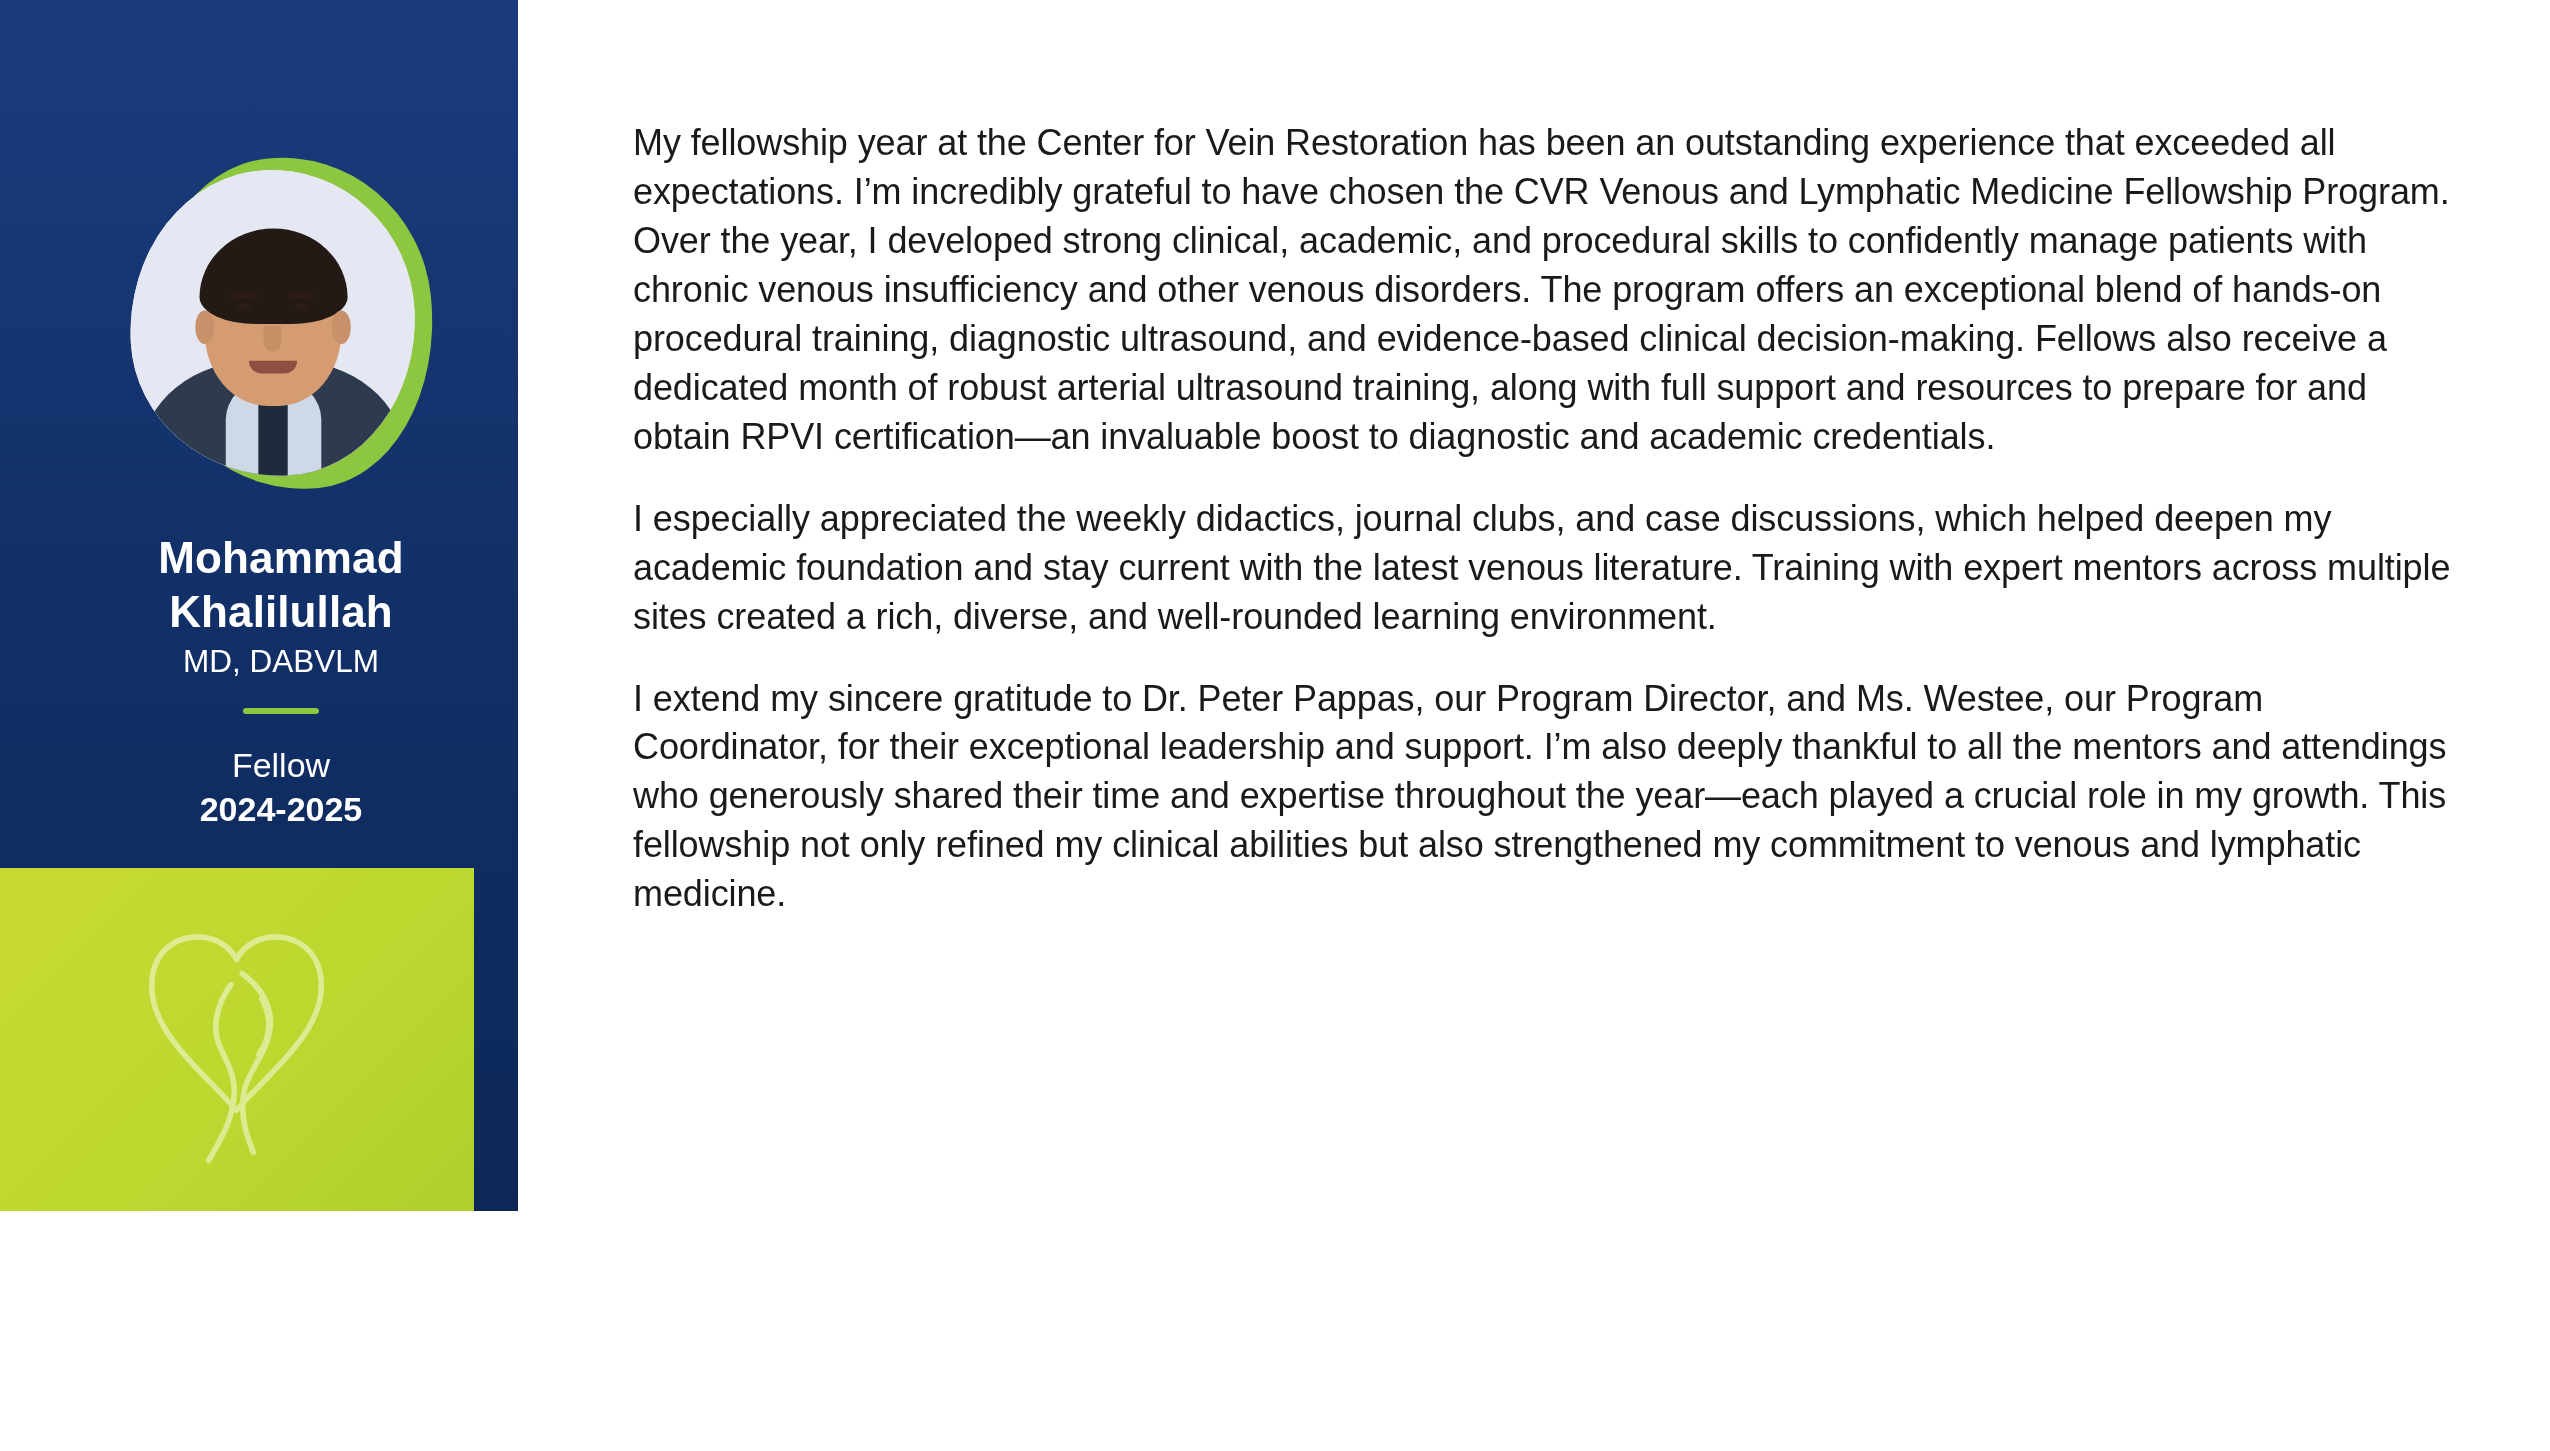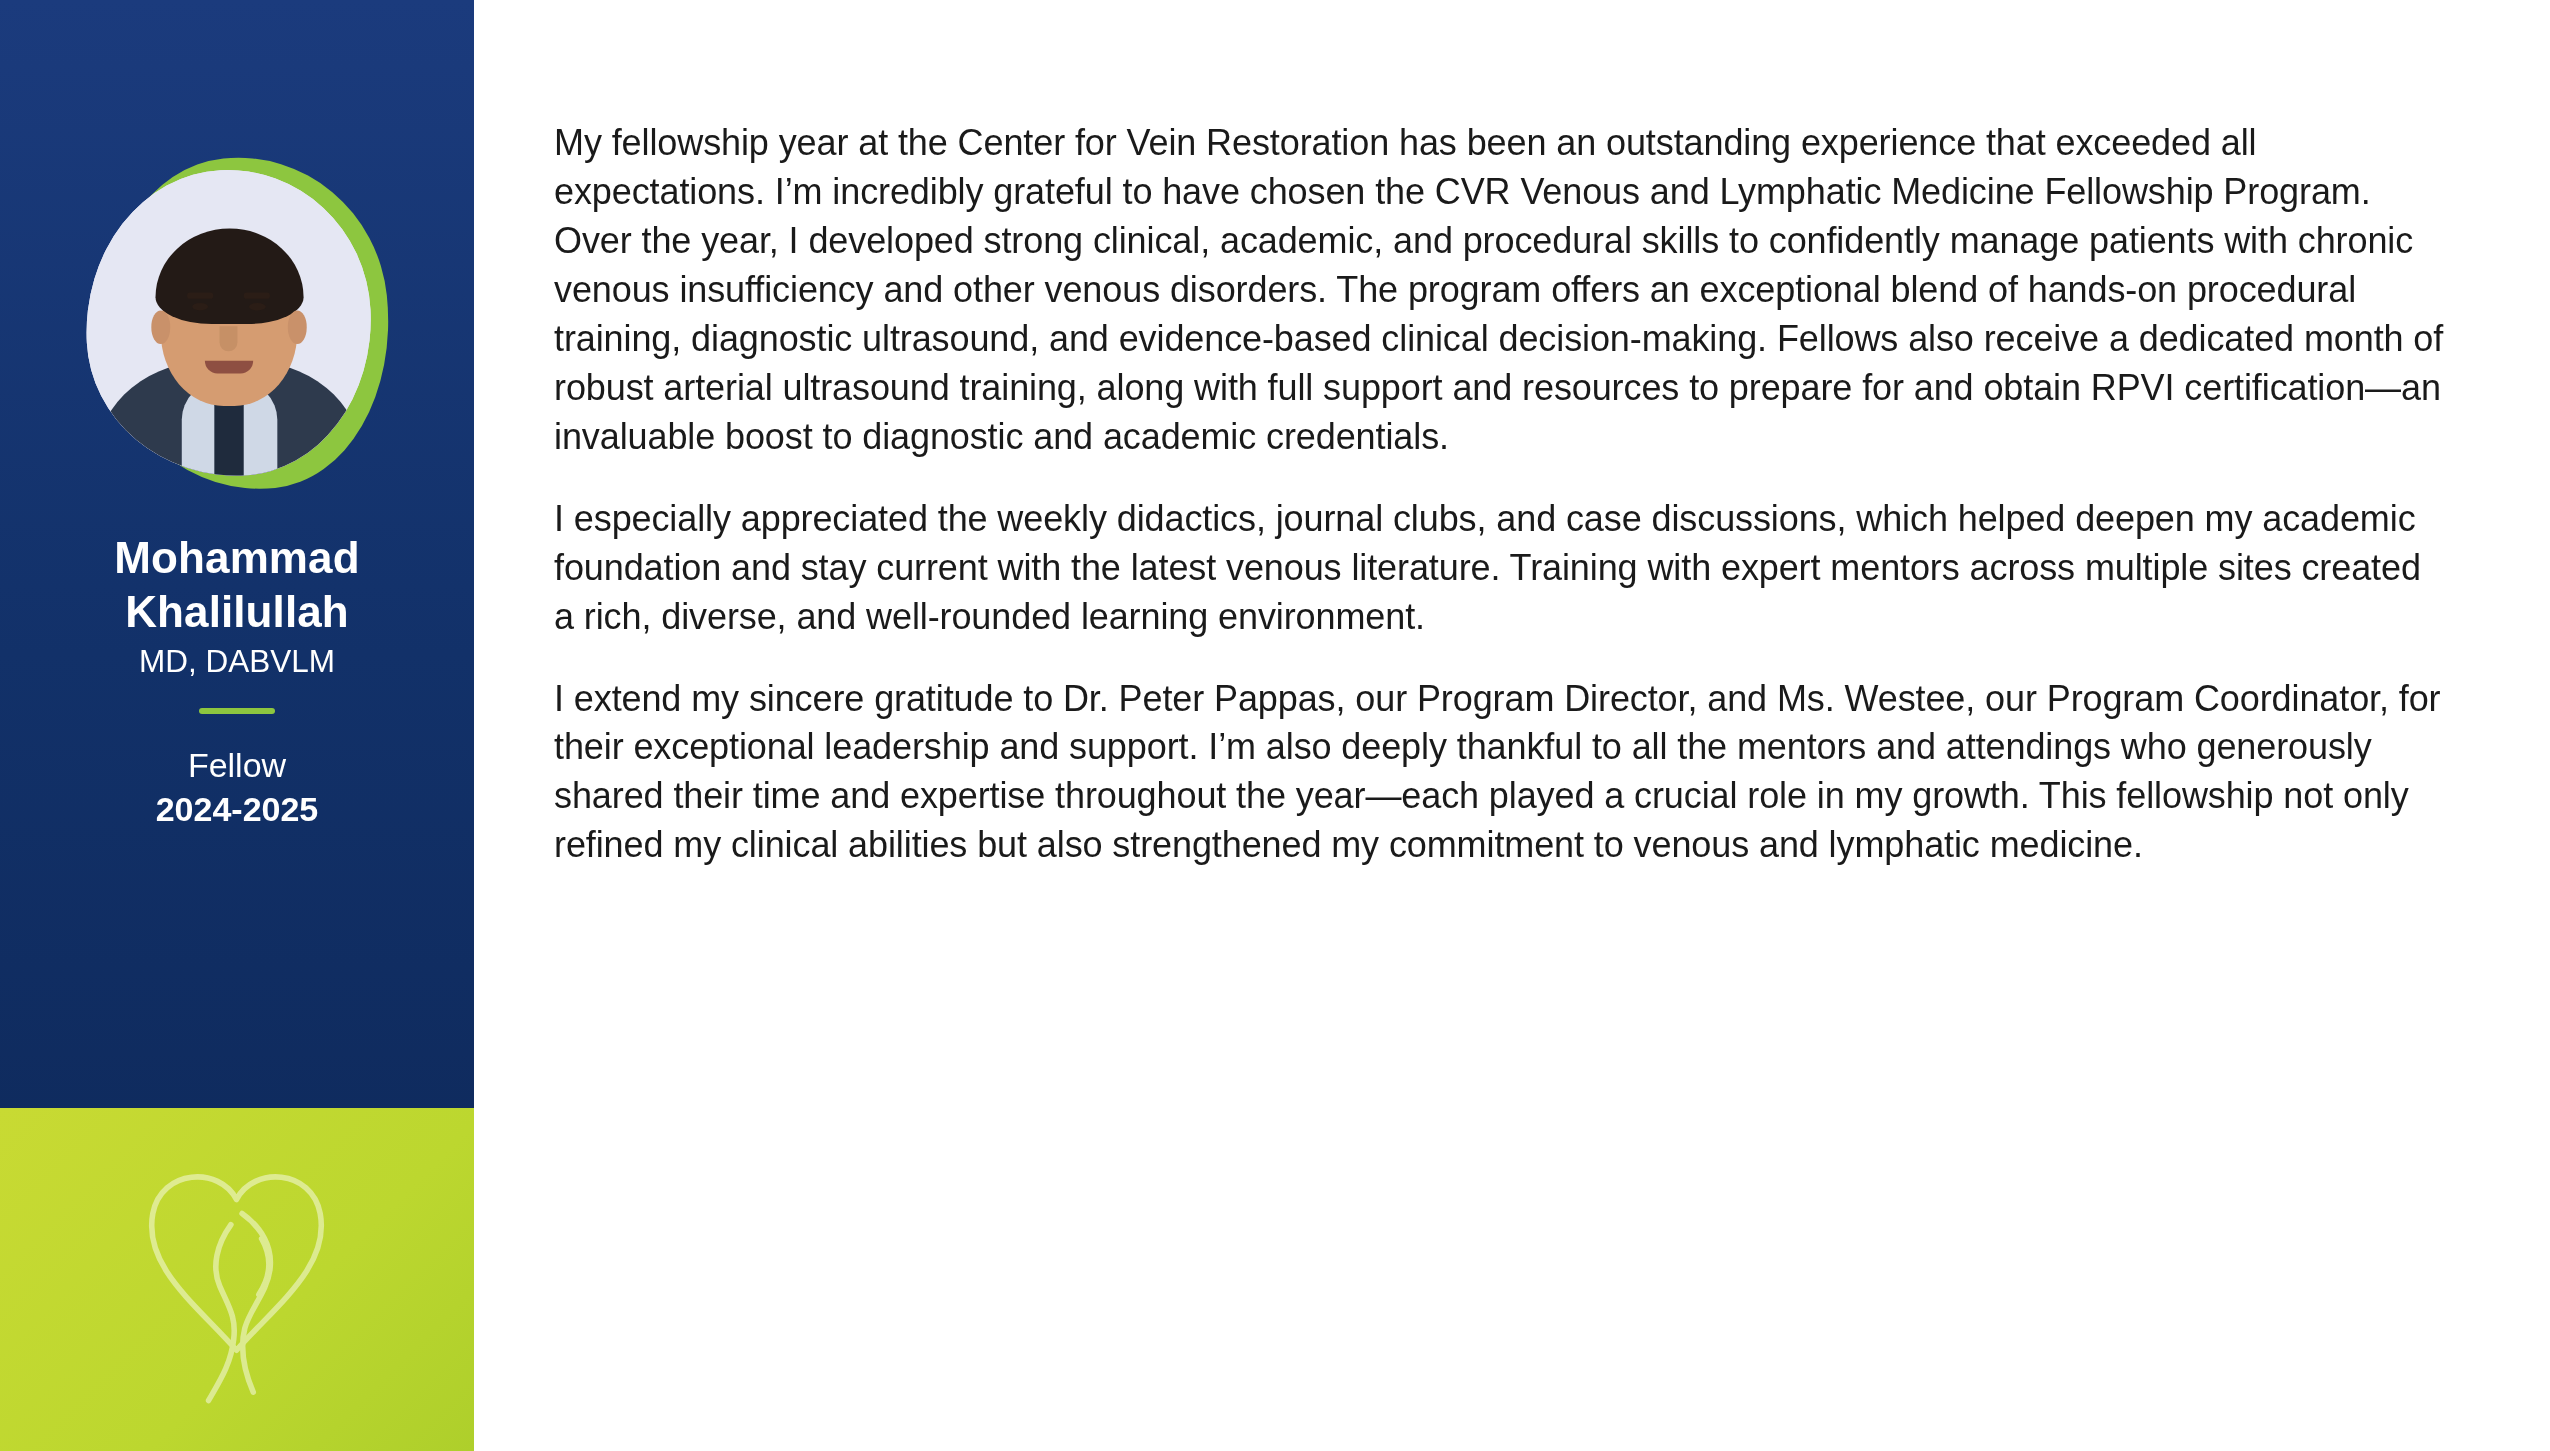--- a/index.html
+++ b/index.html
@@ -18,27 +18,28 @@
     width: 2550px;
     height: 1451px;
     display: flex;
     background: #ffffff;
   }
 
   
   .sidebar {
     position: relative;
     width: 474px;
-    height: 1451px;
+    height: 1211px;
     flex: 0 0 474px;
     background: linear-gradient(180deg, #1b3b7d 0%, #123169 45%, #0d2757 100%);
     display: flex;
     flex-direction: column;
     align-items: center;
     overflow: hidden;
+    padding-left: 44px;
   }
 
   .photo-wrap {
     position: relative;
     width: 339px;
     height: 345px;
     margin-top: 151px;
     flex: 0 0 auto;
   }
   
@@ -221,20 +222,21 @@
     width: 279px;
     height: 285px;
     opacity: .55;
   }
 
   
   .content {
     flex: 1 1 auto;
     padding: 119px 91px 0 80px;
     box-sizing: border-box;
+    margin-left: 35px;
   }
   .para {
     color: #1a1a1a;
     font-size: 36px;
     line-height: 1.36;
     letter-spacing: -0.1px;
     margin: 0 0 33px 0;
     max-width: 1890px;
   }
   .para:last-child { margin-bottom: 0; }

